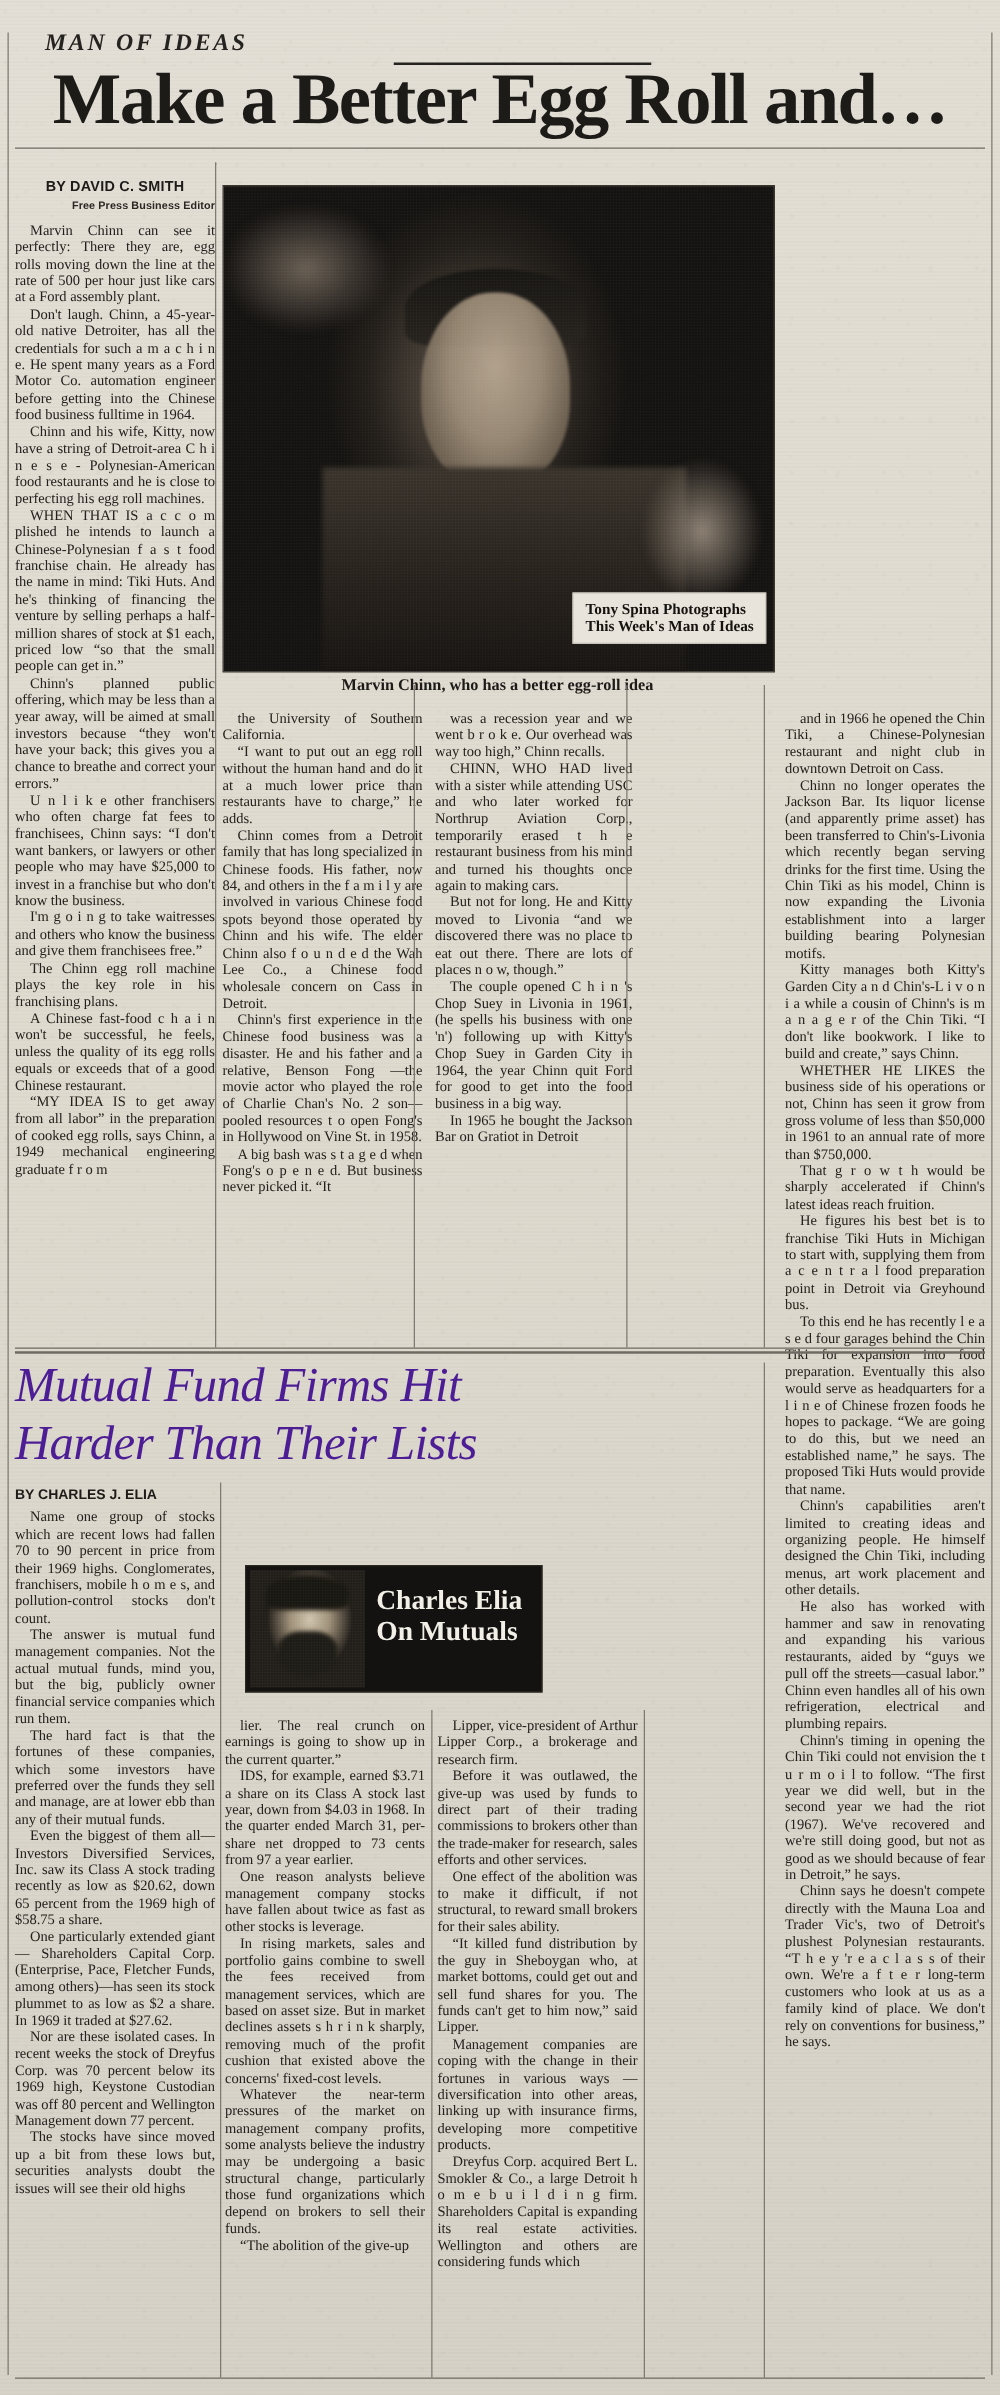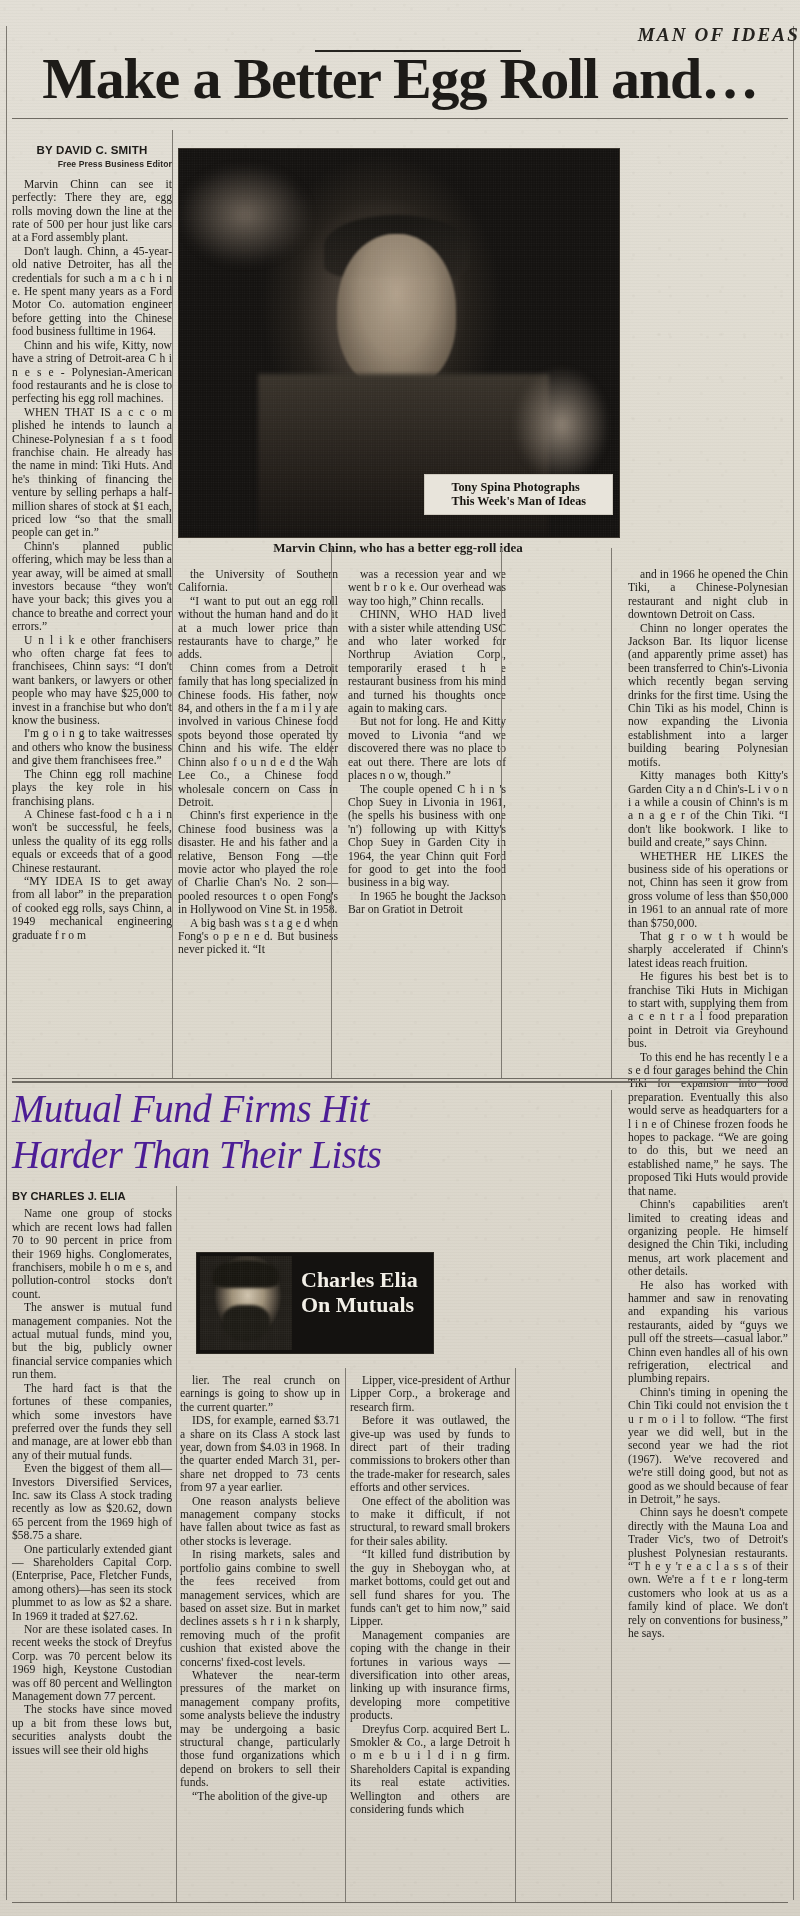--- a/index.html
+++ b/index.html
@@ -20,21 +20,21 @@
       radial-gradient(circle at 12% 22%, rgba(120,110,95,.12) 0 1px, transparent 2px),
       radial-gradient(circle at 63% 11%, rgba(120,110,95,.10) 0 1px, transparent 2px),
       radial-gradient(circle at 31% 67%, rgba(120,110,95,.10) 0 1px, transparent 2px),
       radial-gradient(circle at 81% 78%, rgba(120,110,95,.11) 0 1px, transparent 2px),
       radial-gradient(circle at 45% 89%, rgba(120,110,95,.09) 0 1px, transparent 2px);
     background-size:37px 41px,53px 47px,43px 59px,61px 43px,47px 53px;}
   .rule-v{position:absolute;background:#7e7a72;width:1px;}
   .rule-h{position:absolute;background:#6f6b63;height:1px;left:12px;right:12px;}
 
   
-  .kicker{position:absolute;left:12px;right:0;top:24px;text-align:right;padding-left:24px;}
+  .kicker{position:absolute;left:12px;right:0;top:24px;text-align:left;padding-left:24px;}
   .kicker .k-txt{
     font-family:"Liberation Serif", serif;font-style:italic;font-weight:bold;
     font-size:19px;letter-spacing:2.2px;color:#25231f;
   }
   .kicker .k-rule{width:206px;height:2px;background:#25231f;margin:4px auto 0;}
 
   
   .hl-main{
     position:absolute;left:12px;right:12px;top:50px;text-align:center;
     font-family:"Liberation Serif", serif;font-weight:bold;
@@ -84,21 +84,21 @@
     background:linear-gradient(180deg,#39332b 0%,#241f1a 60%,#171411 100%);
     filter:blur(2px);
   }
   .glow-br{position:absolute;right:2%;top:56%;width:22%;height:30%;
     background:radial-gradient(ellipse,#8d8173 0%, rgba(60,54,46,0) 70%);filter:blur(3px);}
   .glow-tl{position:absolute;left:0%;top:4%;width:30%;height:26%;
     background:radial-gradient(ellipse,#6a6055 0%, rgba(40,36,31,0) 72%);filter:blur(4px);}
 
   .photocredit{
     position:absolute;right:6px;bottom:22px;
-    background:#e8e4db;color:#15130f;padding:5px 26px 6px;
+    background:#e8e4db;color:#15130f;padding:5px 9px 6px;
     font-family:"Liberation Serif", serif;font-weight:bold;font-size:12.2px;
     line-height:14px;text-align:left;border:1px solid #cfcabf;
   }
   .photocap{
     position:absolute;left:178px;top:519px;width:440px;text-align:center;
     font-family:"Liberation Serif", serif;font-weight:bold;font-size:13px;color:#1d1b18;
   }
   .hl-2{
     position:absolute;left:12px;width:620px;top:1086px;
     font-family:"Liberation Serif", serif;font-style:italic;font-weight:normal;

